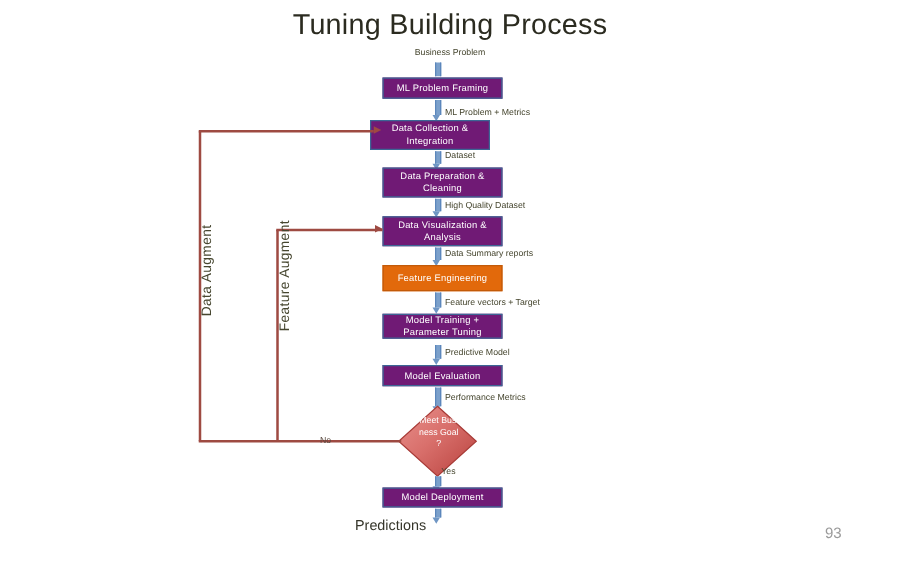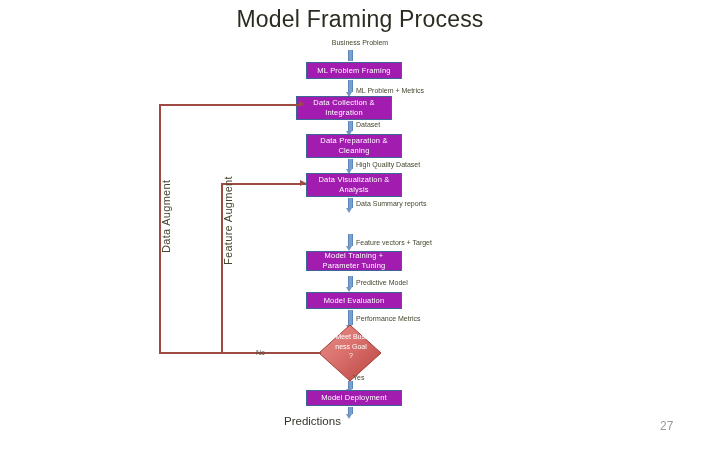--- a/index.html
+++ b/index.html
@@ -40,21 +40,21 @@
   .pbox {
     box-sizing: border-box;
     display: flex;
     align-items: center;
     justify-content: center;
     text-align: center;
     color: #ffffff;
     font-size: 7.5px;
     line-height: 10px;
     letter-spacing: 0.2px;
-    background: #a21caf;
+    background: #701a75;
     border: 1px solid #3c6695;
   }
   .pbox.orange {
     background: #e2690b;
     border: 1px solid #c25a08;
   }
 
   
   .clabel {
     font-size: 7px;
@@ -149,21 +149,21 @@
     font-size: 12px;
     color: #9a9a9a;
     white-space: nowrap;
   }
 </style>
 </head>
 <body>
 
 <div id="slide" class="abs">
 
-  <div id="title" class="abs">Model Framing Process</div>
+  <div id="title" class="abs">Tuning Building Process</div>
 
   <div class="abs clabel center" style="left:280px; top:38px; width:160px;">Business Problem</div>
 
   <div class="abs darrow" style="left:346px; top:50px; height:11px;">
     <div class="shaft" style="height:11px;"></div>
   </div>
 
   <div class="abs pbox" style="left:306px; top:62px; width:96px; height:17px;">
     <span>ML Problem Framing</span>
   </div>
@@ -197,20 +197,23 @@
   <div class="abs pbox" style="left:306px; top:173px; width:96px; height:24px;">
     <span>Data Visualization &amp; Analysis</span>
   </div>
 
   <div class="abs darrow" style="left:346px; top:198px; height:15px;">
     <div class="shaft" style="height:10px;"></div>
     <div class="head"></div>
   </div>
   <div class="abs clabel" style="left:356px; top:199px;">Data Summary reports</div>
 
+  <div class="abs pbox orange" style="left:306px; top:212px; width:96px; height:21px;">
+    <span>Feature Engineering</span>
+  </div>
 
   <div class="abs darrow" style="left:346px; top:234px; height:17px;">
     <div class="shaft" style="height:12px;"></div>
     <div class="head"></div>
   </div>
   <div class="abs clabel" style="left:356px; top:238px;">Feature vectors + Target</div>
 
   <div class="abs pbox" style="left:306px; top:251px; width:96px; height:20px;">
     <span>Model Training + Parameter Tuning</span>
   </div>
@@ -269,15 +272,15 @@
   <div class="abs vlabel" style="left:160px; top:253px;">Data Augment</div>
 
   <div class="abs fline v" style="left:221px; top:184px; height:169px;"></div>
   <div class="abs fline h" style="left:221px; top:183px; width:85px;"></div>
   <div class="abs farrow-head" style="left:300px; top:180px;"></div>
   <div class="abs vlabel" style="left:222px; top:265px;">Feature Augment</div>
 
   <div class="abs fline h" style="left:159px; top:352px; width:162px;"></div>
   <div class="abs flabel" style="left:256px; top:349px;">No</div>
 
-  <div class="abs" id="page-number" style="left:660px; top:419px;">27</div>
+  <div class="abs" id="page-number" style="left:660px; top:419px;">93</div>
 
 </div>
 
 </body></html>

